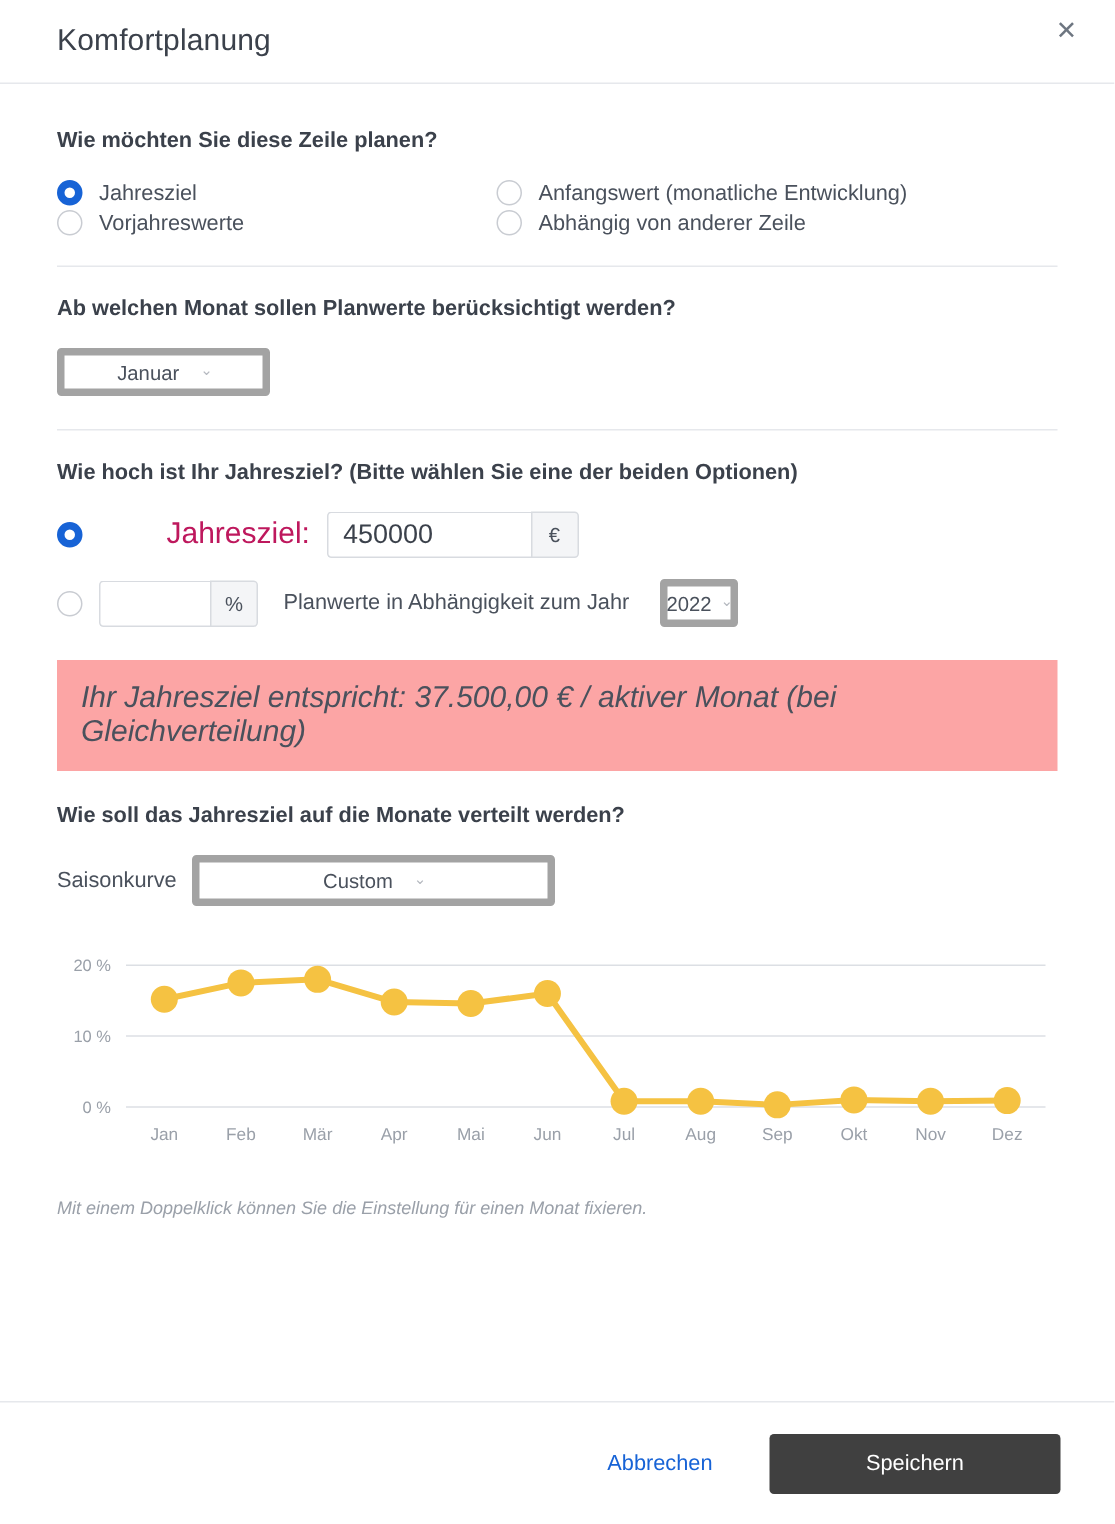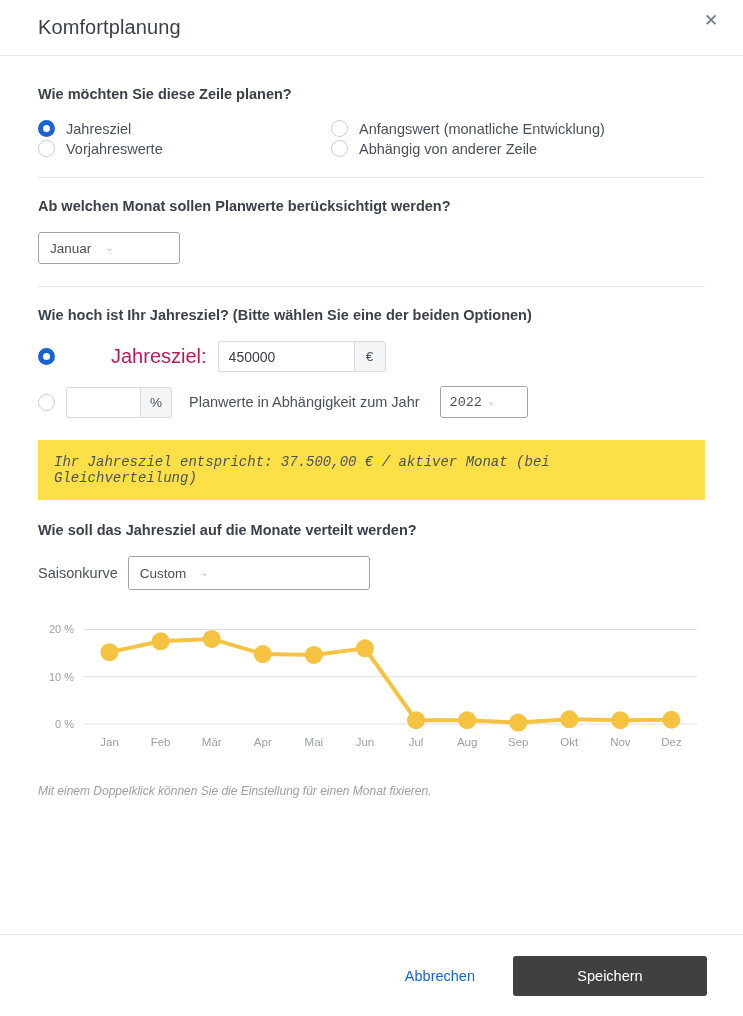--- a/index.html
+++ b/index.html
@@ -86,38 +86,38 @@
   }
   .radio-label {
     font-size: 14.5px;
     color: #4a515c;
   }
 
   
   .select {
     display: inline-flex;
     align-items: center;
-    justify-content: flex-start;
-    border: 1px solid #a3a3a3;
+    justify-content: center;
+    border: 5px solid #a3a3a3;
     border-radius: 3px;
     background: #fff;
     height: 32px;
     padding: 0 9px 0 11px;
     font-size: 13.5px;
     color: #4a515c;
     cursor: pointer;
   }
   .select .chev {
     color: #b4b8bf;
     font-size: 10px;
     margin-left: 14px;
     line-height: 1;
   }
   .select-month { width: 142px; }
-  .select-year { width: 88px; padding: 0 7px 0 9px; font-family: Liberation Mono, monospace; }
+  .select-year { width: 52px; padding: 0 7px 0 9px; }
   .select-year .chev { margin-left: 6px; }
   .select-season { width: 242px; height: 34px; }
 
   
   .goal-row {
     display: flex;
     align-items: center;
     gap: 11px;
     margin-bottom: 14px;
   }
@@ -129,21 +129,21 @@
   .input-group {
     display: flex;
     align-items: stretch;
     height: 31px;
   }
   .text-input {
     border: 1px solid #d8dbe0;
     border-right: none;
     border-radius: 3px 0 0 3px;
     padding: 4px 10px;
-    font-size: 14px;
+    font-size: 18px;
     color: #3b414b;
     font-family: "Liberation Sans", sans-serif;
     background: #fff;
     outline: none;
   }
   .input-wide { width: 136px; }
   .input-narrow { width: 74px; }
   .input-suffix {
     border: 1px solid #d8dbe0;
     border-radius: 0 3px 3px 0;
@@ -156,27 +156,26 @@
     color: #4a515c;
   }
   .growth-text {
     font-size: 14.5px;
     color: #4a515c;
     margin: 0 9px 0 6px;
   }
 
   
   .info-banner {
-    background: #fde047;
+    background: #fca5a5;
     padding: 14px 16px;
     margin: 22px 0 0 0;
-    font-size: 14px;
+    font-size: 20px;
     font-style: italic;
     color: #4a515c;
-    font-family: Liberation Mono, monospace;
   }
 
   
   .season-row {
     display: flex;
     align-items: center;
     gap: 10px;
     margin-top: 0;
   }
   .season-label {

